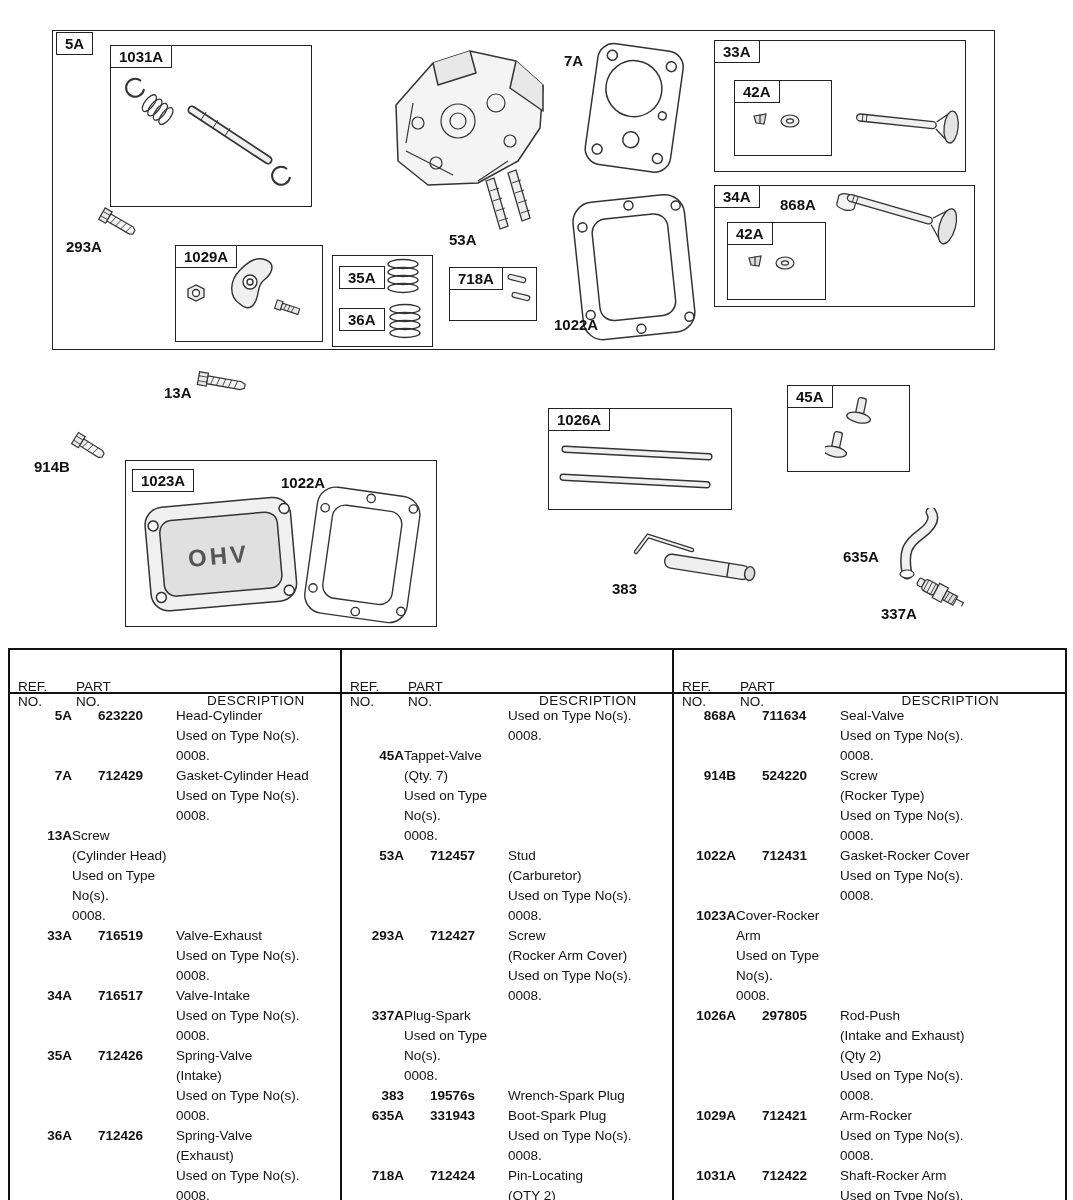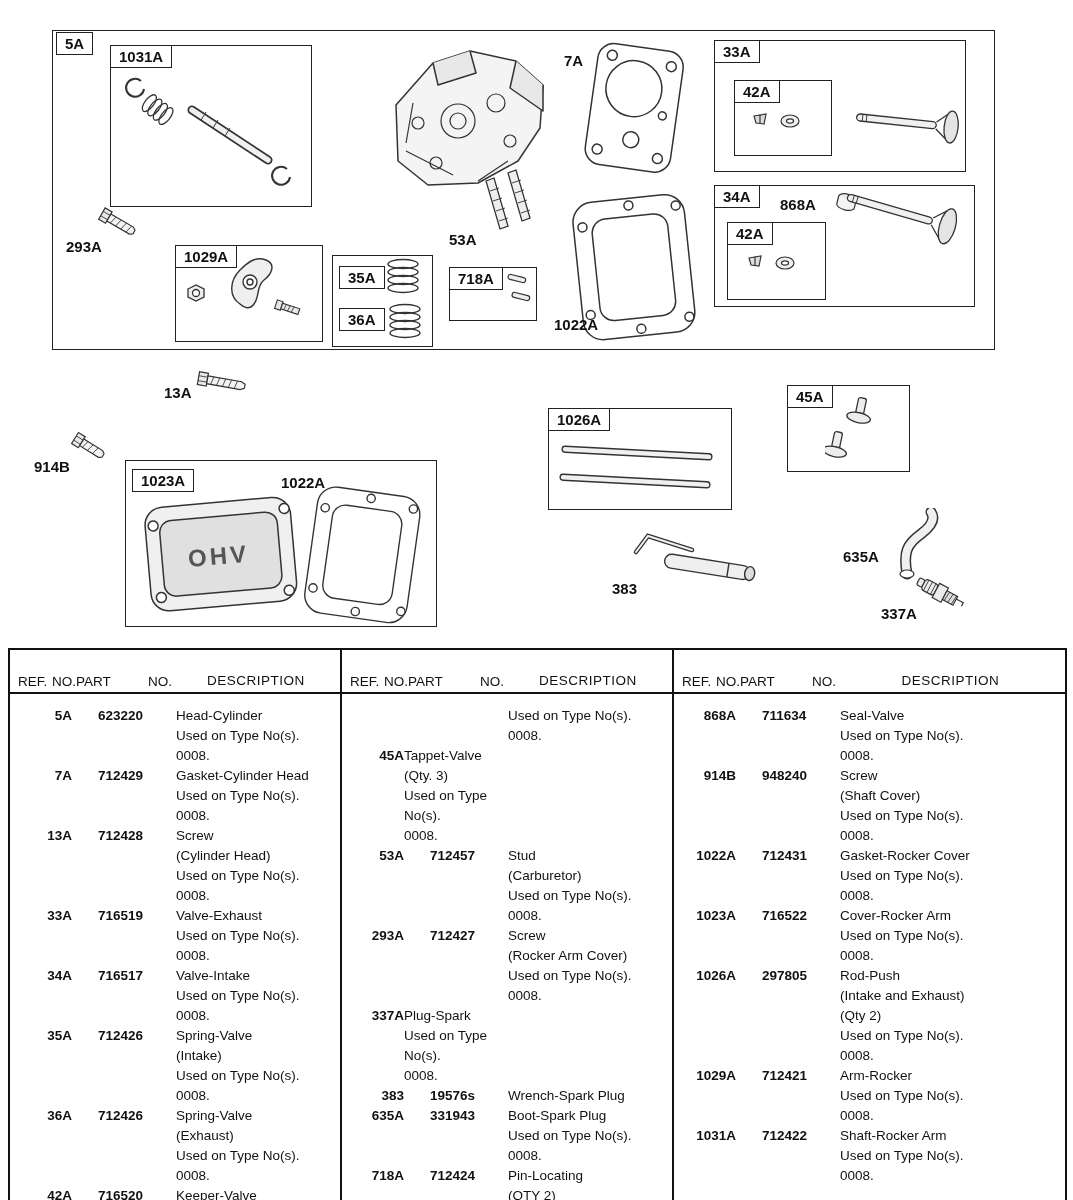--- a/index.html
+++ b/index.html
@@ -6,21 +6,21 @@
   body{width:1073px;height:1200px;background:#fff;font-family:"Liberation Sans",sans-serif;color:#111;position:relative;overflow:hidden;}
   .box{position:absolute;border:1.7px solid #222;z-index:1;background:transparent;}
   .sketch{position:absolute;z-index:2;}
   .callout-box{position:absolute;display:inline-flex;align-items:center;justify-content:center;border:1.7px solid #222;background:#fff;font-weight:bold;font-size:15px;padding:3px 8px;line-height:1;z-index:3;}
   .callout-text{position:absolute;font-weight:bold;font-size:15px;z-index:3;white-space:nowrap;}
 
   .parts-table{position:absolute;left:8px;top:648px;width:1055px;height:552px;border:2px solid #111;border-bottom:0;background:#fff;z-index:4;}
   .thead{display:grid;grid-template-columns:332px 332px 1fr;height:42px;border-bottom:2px solid #111;}
   .hcell{border-right:2px solid #111;display:grid;grid-template-columns:58px 96px 1fr;padding:4px 0 3px 8px;font-size:13.5px;}
   .hcell:last-child{border-right:0;}
-  .hstack{display:flex;justify-content:space-between;align-items:flex-end;}
+  .hstack{display:flex;flex-direction:column;justify-content:space-between;align-items:flex-start;margin-top:25px;}
   .hdesc{display:flex;align-items:flex-end;justify-content:center;padding-bottom:1px;letter-spacing:.5px;}
 
   .tbody{display:grid;grid-template-columns:332px 332px 1fr;height:calc(100% - 44px);}
   .col-body{border-right:2px solid #111;padding-top:12px;overflow:hidden;}
   .col-body:last-child{border-right:0;}
   .part-row{display:grid;grid-template-columns:50px 104px 1fr;padding-left:12px;font-size:13.5px;line-height:20px;}
   .part-row .ref{text-align:right;font-weight:bold;}
   .part-row .part{font-weight:bold;padding-left:26px;}
   .part-row .desc{padding-right:6px;}
 </style>
@@ -370,21 +370,20 @@
           <div class="ref">7A</div>
           <div class="part">712429</div>
           <div class="desc">
             <div>Gasket-Cylinder Head</div>
             <div>Used on Type No(s).</div>
             <div>0008.</div>
           </div>
         </div>
         <div class="part-row">
           <div class="ref">13A</div>
-          <div class="part">712428</div>
           <div class="desc">
             <div>Screw</div>
             <div>(Cylinder Head)</div>
             <div>Used on Type No(s).</div>
             <div>0008.</div>
           </div>
         </div>
         <div class="part-row">
           <div class="ref">33A</div>
           <div class="part">716519</div>
@@ -437,21 +436,21 @@
           <div class="part"></div>
           <div class="desc">
             <div>Used on Type No(s).</div>
             <div>0008.</div>
           </div>
         </div>
         <div class="part-row">
           <div class="ref">45A</div>
           <div class="desc">
             <div>Tappet-Valve</div>
-            <div>(Qty. 3)</div>
+            <div>(Qty. 7)</div>
             <div>Used on Type No(s).</div>
             <div>0008.</div>
           </div>
         </div>
         <div class="part-row">
           <div class="ref">53A</div>
           <div class="part">712457</div>
           <div class="desc">
             <div>Stud</div>
             <div>(Carburetor)</div>
@@ -509,40 +508,39 @@
           <div class="ref">868A</div>
           <div class="part">711634</div>
           <div class="desc">
             <div>Seal-Valve</div>
             <div>Used on Type No(s).</div>
             <div>0008.</div>
           </div>
         </div>
         <div class="part-row">
           <div class="ref">914B</div>
-          <div class="part">948240</div>
+          <div class="part">524220</div>
           <div class="desc">
             <div>Screw</div>
-            <div>(Shaft Cover)</div>
+            <div>(Rocker Type)</div>
             <div>Used on Type No(s).</div>
             <div>0008.</div>
           </div>
         </div>
         <div class="part-row">
           <div class="ref">1022A</div>
           <div class="part">712431</div>
           <div class="desc">
             <div>Gasket-Rocker Cover</div>
             <div>Used on Type No(s).</div>
             <div>0008.</div>
           </div>
         </div>
         <div class="part-row">
           <div class="ref">1023A</div>
-          <div class="part">716522</div>
           <div class="desc">
             <div>Cover-Rocker Arm</div>
             <div>Used on Type No(s).</div>
             <div>0008.</div>
           </div>
         </div>
         <div class="part-row">
           <div class="ref">1026A</div>
           <div class="part">297805</div>
           <div class="desc">

